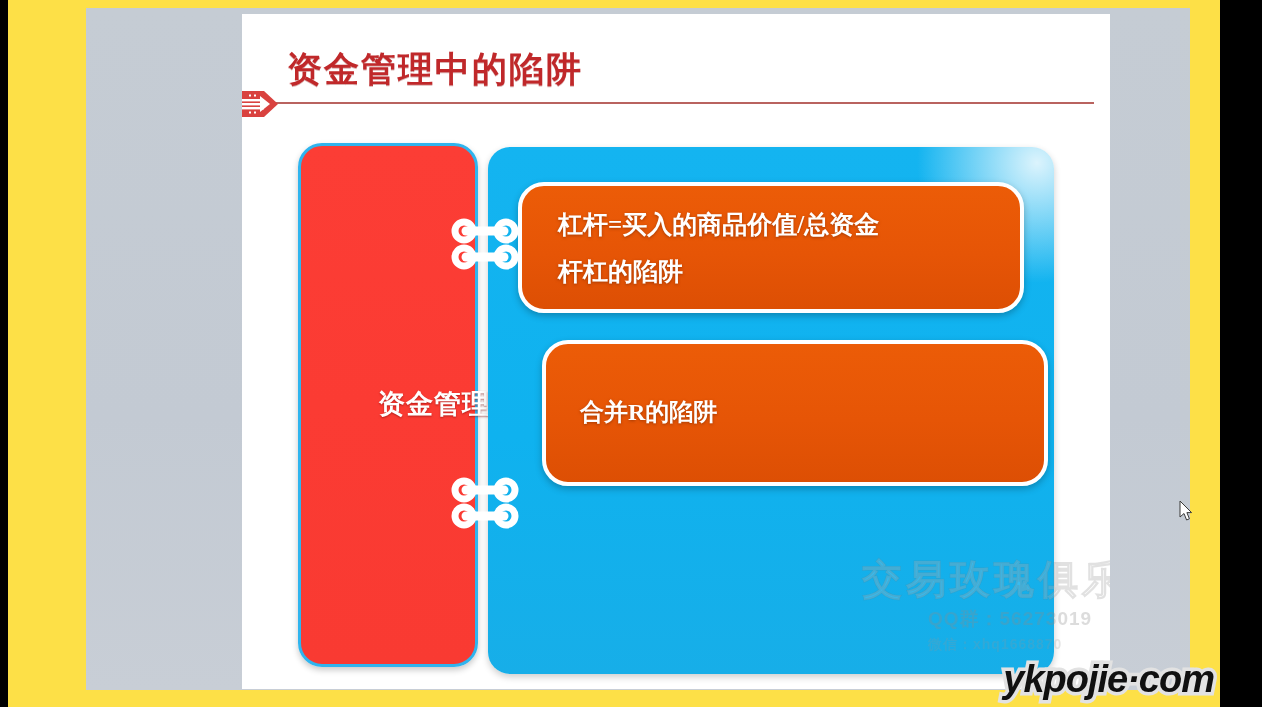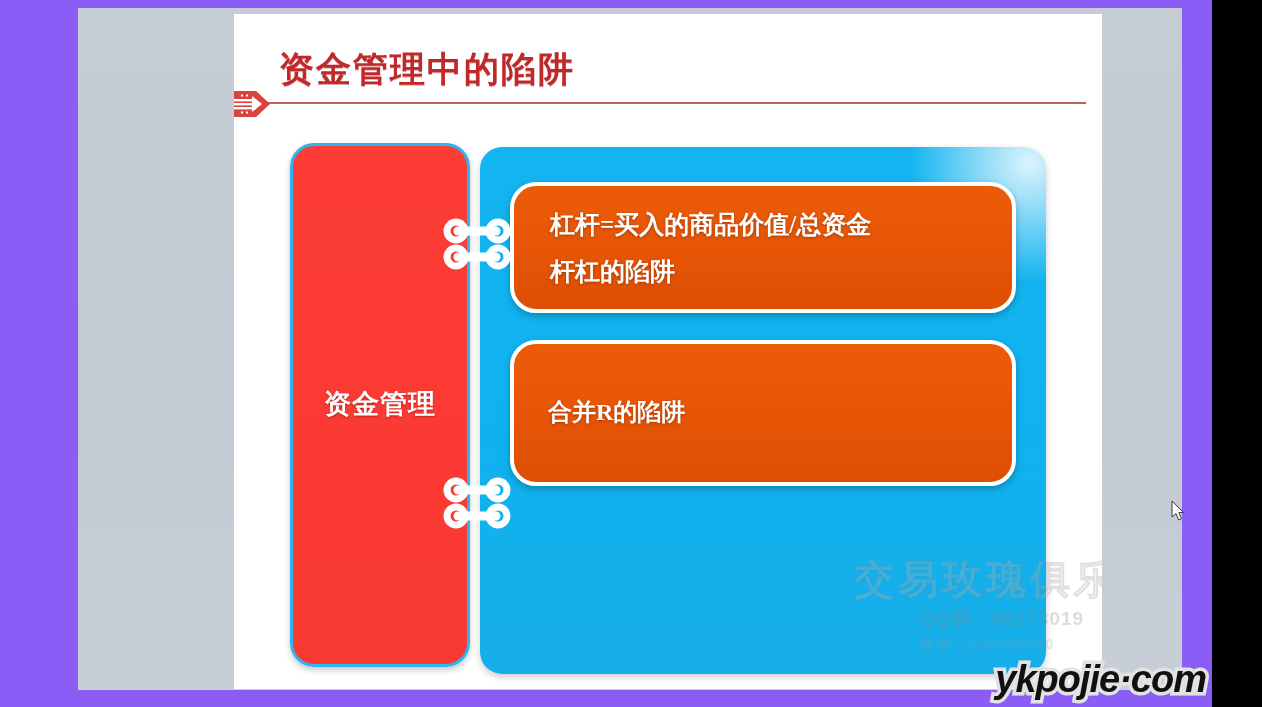--- a/index.html
+++ b/index.html
@@ -8,24 +8,24 @@
     background: #000;
   }
   body {
     width: 1262px;
     height: 707px;
     overflow: hidden;
     font-family: "Liberation Sans", "DejaVu Sans", sans-serif;
   }
   .viewer {
     position: absolute;
-    left: 0; top: 0;
+    left: 8px; top: 0;
     width: 1212px;
     height: 707px;
-    background: #8b5cf6;
+    background: #fde047;
   }
   
   .page-frame {
     position: absolute;
     left: 78px;
     top: 8px;
     width: 1104px;
     height: 682px;
     background: linear-gradient(180deg,#c5ccd4 0%, #c3cad3 60%, #c8ced6 100%);
   }
@@ -92,20 +92,21 @@
     transform: translateY(-50%);
     width: 100%;
     text-align: center;
     color: #ffffff;
     font-family: "Liberation Serif", "DejaVu Serif", serif;
     font-size: 27px;
     font-weight: 700;
     line-height: 1.45;
     letter-spacing: 1px;
     text-shadow: 0 1px 2px rgba(120,0,0,.55);
+    padding-left: 46px;
   }
   .blue-panel {
     position: absolute;
     left: 246px;
     top: 133px;
     width: 566px;
     height: 527px;
     background:
       radial-gradient(circle at 97% 3%, rgba(255,255,255,.85) 0%, rgba(255,255,255,0) 16%),
       linear-gradient(180deg,#14b4f0 0%, #0fb2ef 55%, #17aee8 100%);
@@ -121,21 +122,21 @@
     border: 4px solid #ffffff;
     border-radius: 26px;
     box-shadow: 0 3px 7px rgba(0,0,0,.25);
     box-sizing: border-box;
     color: #ffffff;
     font-family: "Liberation Serif", "DejaVu Serif", serif;
     font-weight: 700;
     text-shadow: 0 1px 3px rgba(120,40,0,.6);
   }
   .orange-box.b1 { top: 168px; height: 131px; }
-  .orange-box.b2 { top: 326px; height: 146px; }
+  .orange-box.b2 { top: 326px; height: 146px; margin-left: 24px; }
   .orange-box.b3 { top: 489px; height: 146px; }
 
   .ob-lines {
     position: absolute;
     left: 36px;
     top: 50%;
     transform: translateY(-50%);
     width: calc(100% - 60px);
   }
   .ob-line { font-size: 25px; line-height: 1.9; white-space: nowrap; }

